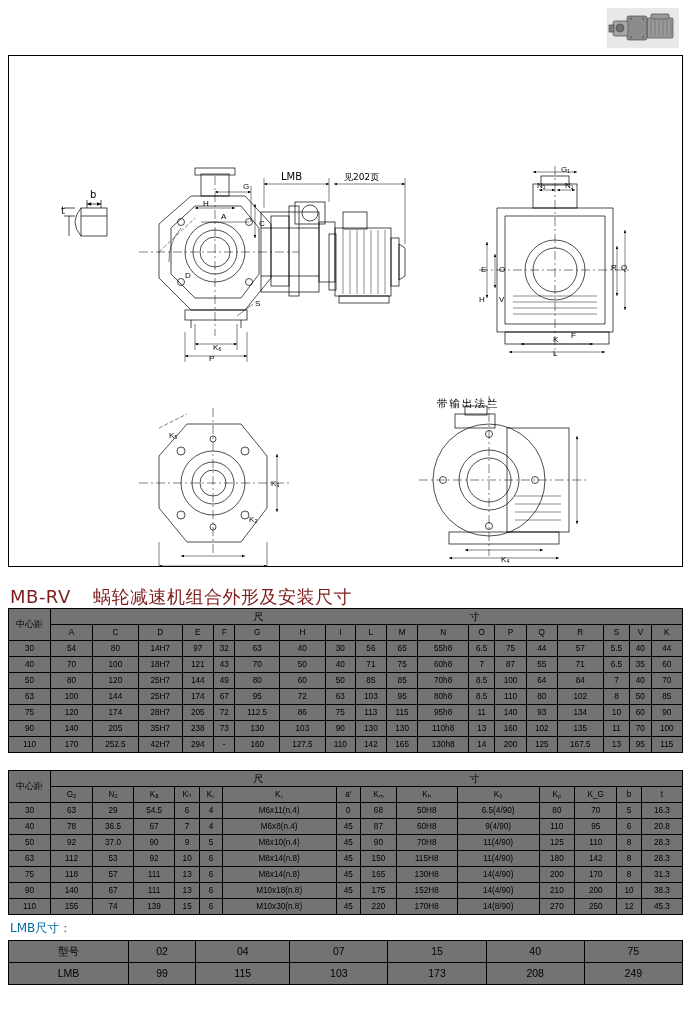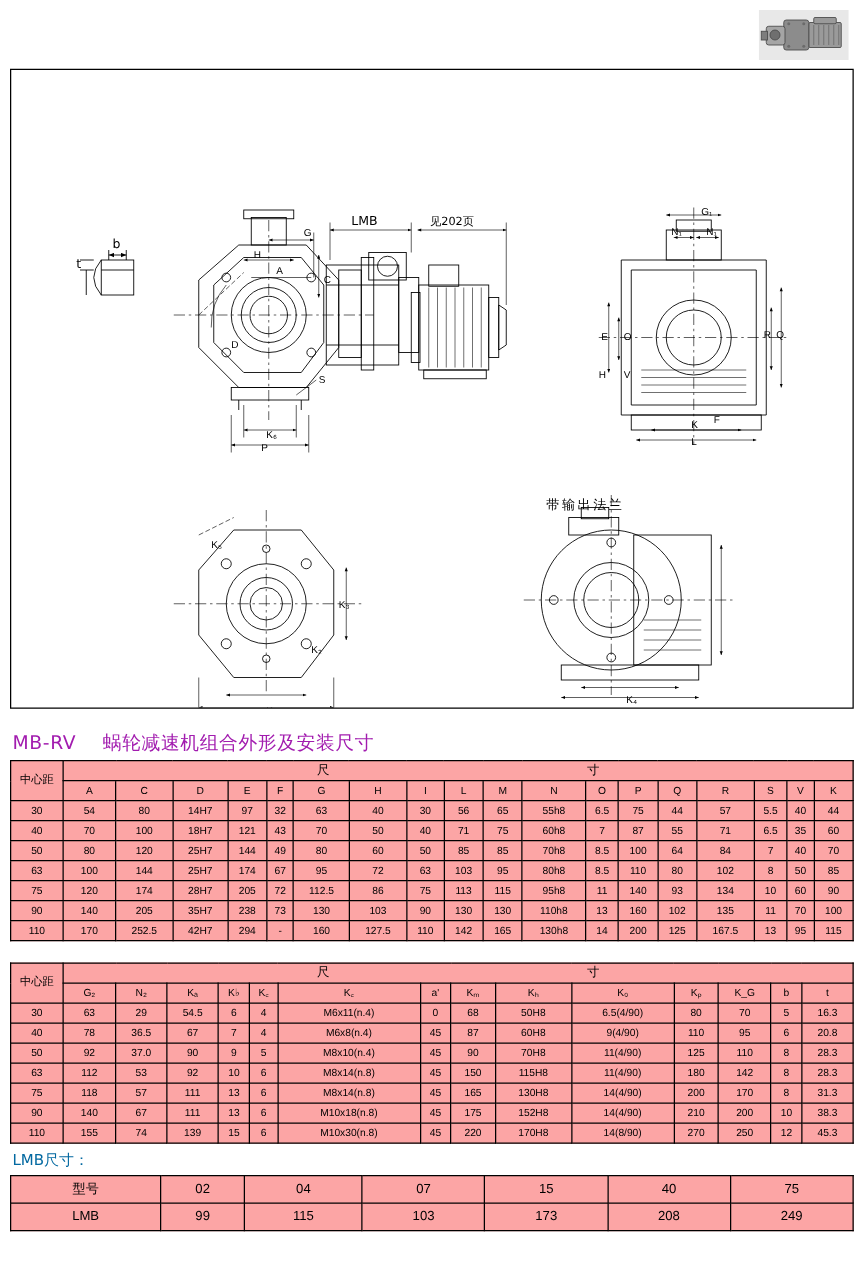--- a/index.html
+++ b/index.html
@@ -41,35 +41,35 @@
     font-family: "DejaVu Sans", sans-serif;
     font-size: 10px;
     fill: #000;
   }
 
   
   .section-title {
     position: absolute;
     left: 10px;
     top: 585px;
-    font-size: 15px;
+    font-size: 18px;
     font-family: "DejaVu Sans", sans-serif;
-    color: #a21caf;
+    color: #7f1d1d;
     letter-spacing: 0.5px;
   }
   .section-title .code { margin-right: 16px; }
 
   
   table.dt {
     position: absolute;
     border-collapse: collapse;
     font-size: 8.2px;
     font-family: "Liberation Sans", sans-serif;
     color: #000;
-    background: #fca5a5;
+    background: #737373;
   }
   table.dt th, table.dt td {
     border: 1px solid #000;
     text-align: center;
     vertical-align: middle;
     padding: 0;
     height: 15px;
     line-height: 15px;
     font-weight: normal;
     white-space: nowrap;

